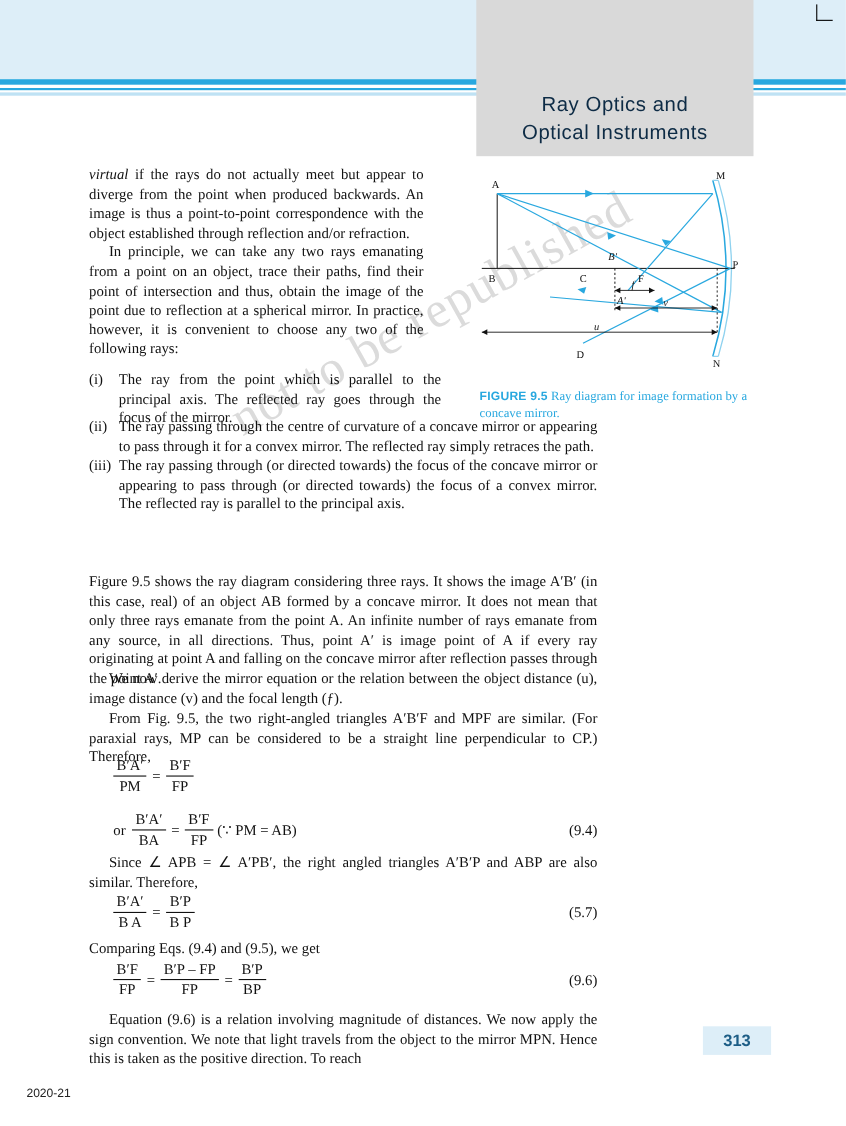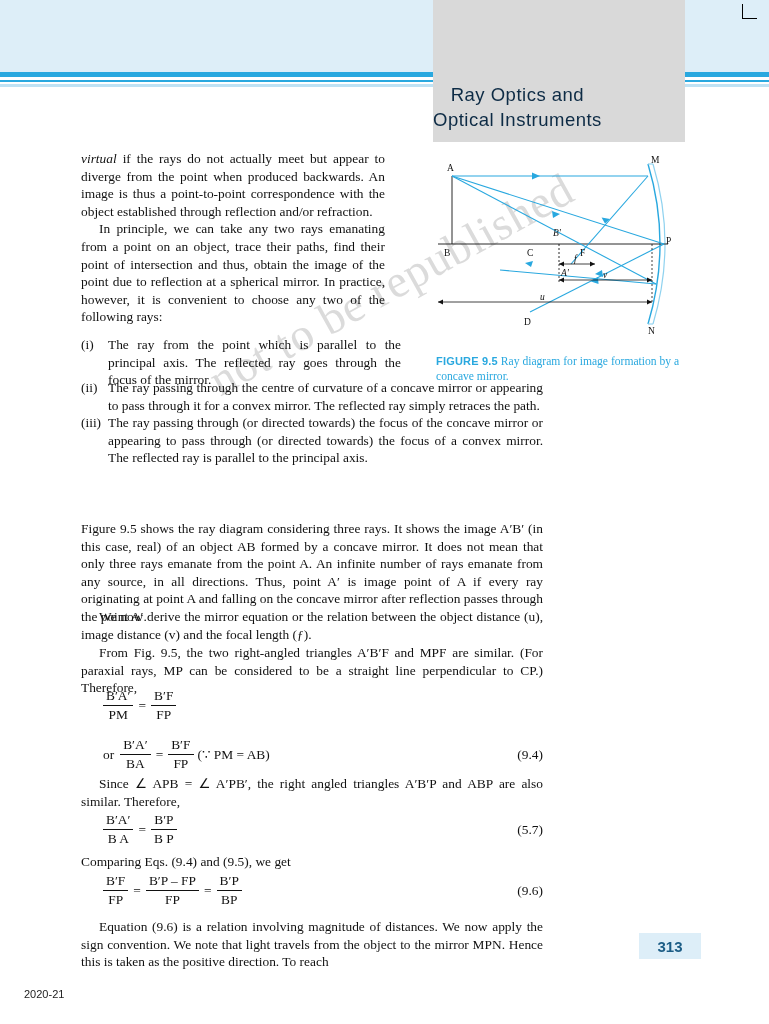--- a/index.html
+++ b/index.html
@@ -46,21 +46,21 @@
     background: #bfe2f4;
   }
   
   .chapter-box {
     position: absolute;
     left: 433px; top: 0;
     width: 252px; height: 142px;
     background: #d9d9d9;
     display: flex;
     align-items: flex-end;
-    justify-content: flex-start;
+    justify-content: center;
     padding-bottom: 10px;
     box-sizing: border-box;
   }
   .chapter-title {
     color: #0d2b45;
     font-family: "Liberation Sans", sans-serif;
     font-size: 18.5px;
     line-height: 25px;
     text-align: center;
     letter-spacing: 0.5px;

